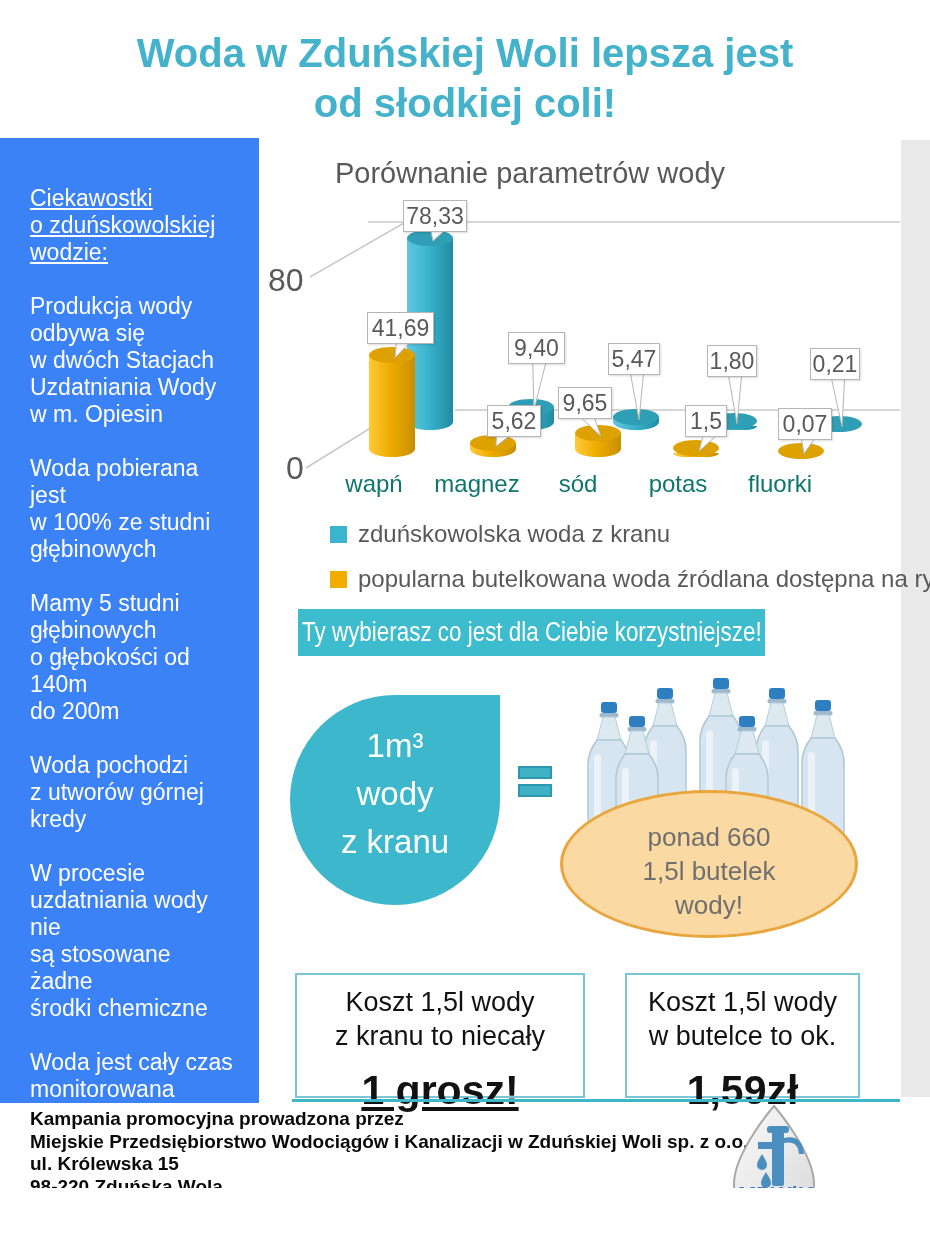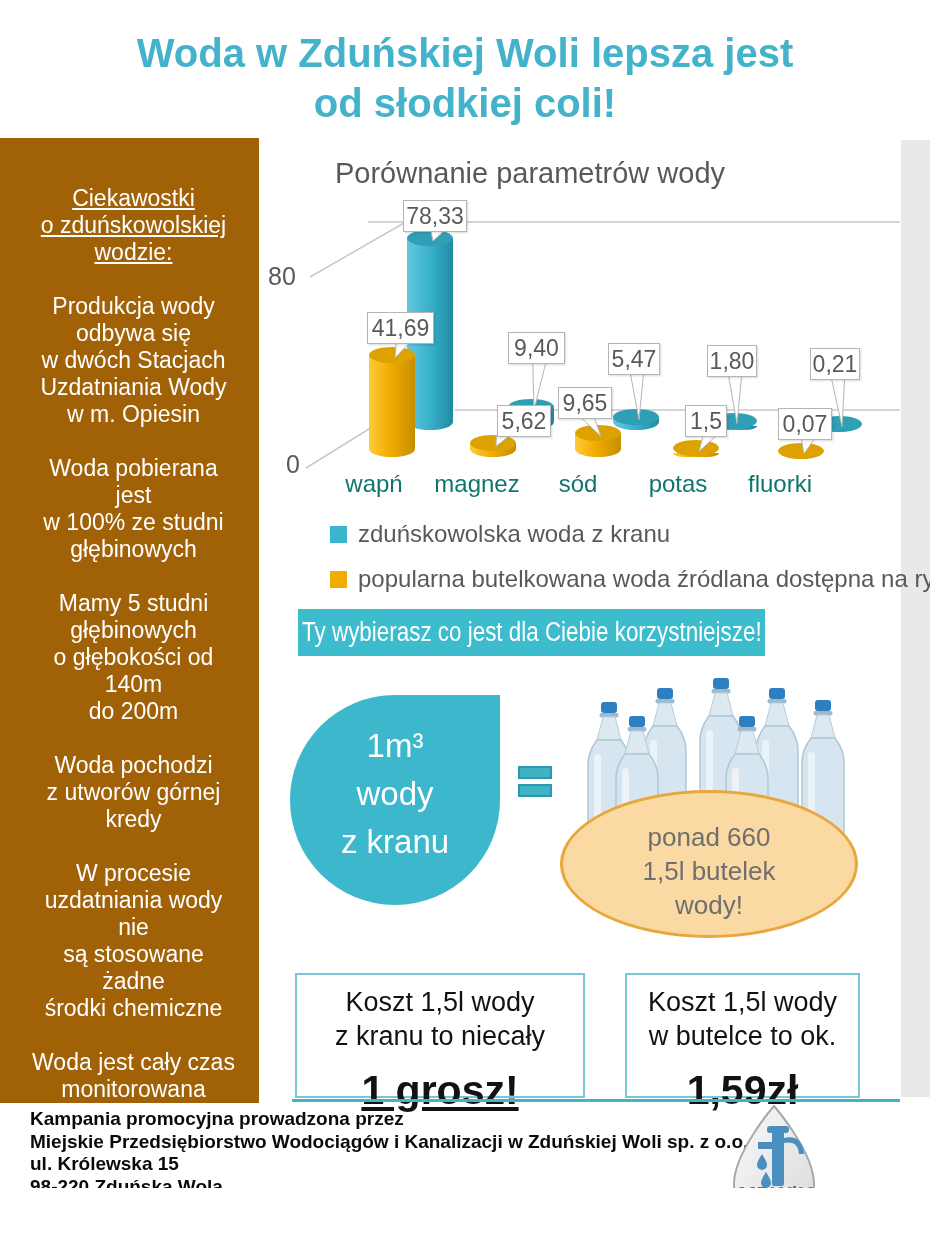--- a/index.html
+++ b/index.html
@@ -9,28 +9,28 @@
   .pre{white-space:pre-line;}
 
   
   .main-title{left:0;top:28px;width:930px;text-align:center;color:#45b2cb;
               font-size:40px;font-weight:bold;line-height:50px;}
 
   
   .edge-strip{left:901px;top:140px;width:29px;height:957px;background:#e9e9e9;}
 
   
-  .sidebar{left:0;top:138px;width:259px;height:965px;background:#a16207;box-sizing:border-box;
-           padding:47px 22px 0 30px;color:#ffffff;font-size:23px;line-height:27px;text-align:center;}
+  .sidebar{left:0;top:138px;width:259px;height:965px;background:#3b82f6;box-sizing:border-box;
+           padding:47px 22px 0 30px;color:#ffffff;font-size:23px;line-height:27px;}
   .sidebar .head{text-decoration:underline;margin:0 0 27px 0;}
   .sidebar p{margin:0 0 27px 0;}
 
   
   .chart-title{left:330px;top:157px;width:400px;text-align:center;color:#595959;font-size:29px;}
-  .ytick{color:#595959;font-size:25px;}
+  .ytick{color:#595959;font-size:32px;}
   .cyl-top{position:absolute;width:46px;height:16px;border-radius:50%;}
   .cyl-body{position:absolute;width:46px;border-radius:0 0 23px 23px / 0 0 8px 8px;}
   .callout{position:absolute;background:#ffffff;border:1px solid #b5b5b5;color:#595959;
            font-size:23px;text-align:center;line-height:30px;height:30px;
            box-shadow:1px 1px 2px rgba(0,0,0,.15);}
   .cat-label{position:absolute;width:120px;text-align:center;color:#0f766e;font-size:24px;}
   .legend-row{position:absolute;display:flex;align-items:center;gap:11px;height:26px;}
   .legend-swatch{width:17px;height:17px;flex:0 0 17px;}
   .legend-label{color:#595959;font-size:24px;white-space:nowrap;}
 
@@ -151,21 +151,21 @@
           <polygon points="581.4,418 594.4,418 601,436.3575" fill="#ffffff" stroke="#b5b5b5"></polygon>
           <polygon points="703,436 716,436 699,451.325" fill="#ffffff" stroke="#b5b5b5"></polygon>
           <polygon points="801.4,439 814.4,439 804,453.8" fill="#ffffff" stroke="#b5b5b5"></polygon>
         </svg>
         <div class="callout" style="left: 403px; top: 200px; width: 62px;">78,33</div>
         <div class="callout" style="left: 508px; top: 332px; width: 55px;">9,40</div>
         <div class="callout" style="left: 608px; top: 343px; width: 50px;">5,47</div>
         <div class="callout" style="left: 707px; top: 345px; width: 48px;">1,80</div>
         <div class="callout" style="left: 810px; top: 348px; width: 48px;">0,21</div>
         <div class="callout" style="left: 367px; top: 312px; width: 65px;">41,69</div>
-        <div class="callout" style="left: 497px; top: 405px; width: 52px; text-align: center;">5,62</div>
+        <div class="callout" style="left: 487px; top: 405px; width: 52px; text-align: center;">5,62</div>
         <div class="callout" style="left: 558px; top: 387px; width: 52px;">9,65</div>
         <div class="callout" style="left: 685px; top: 405px; width: 40px;">1,5</div>
         <div class="callout" style="left: 778px; top: 408px; width: 52px;">0,07</div>
         <div class="cat-label" style="left: 314px; top: 470px;">wapń</div>
         <div class="cat-label" style="left: 417px; top: 470px;">magnez</div>
         <div class="cat-label" style="left: 518px; top: 470px;">sód</div>
         <div class="cat-label" style="left: 618px; top: 470px;">potas</div>
         <div class="cat-label" style="left: 720px; top: 470px;">fluorki</div>
       </div>
   </div>

